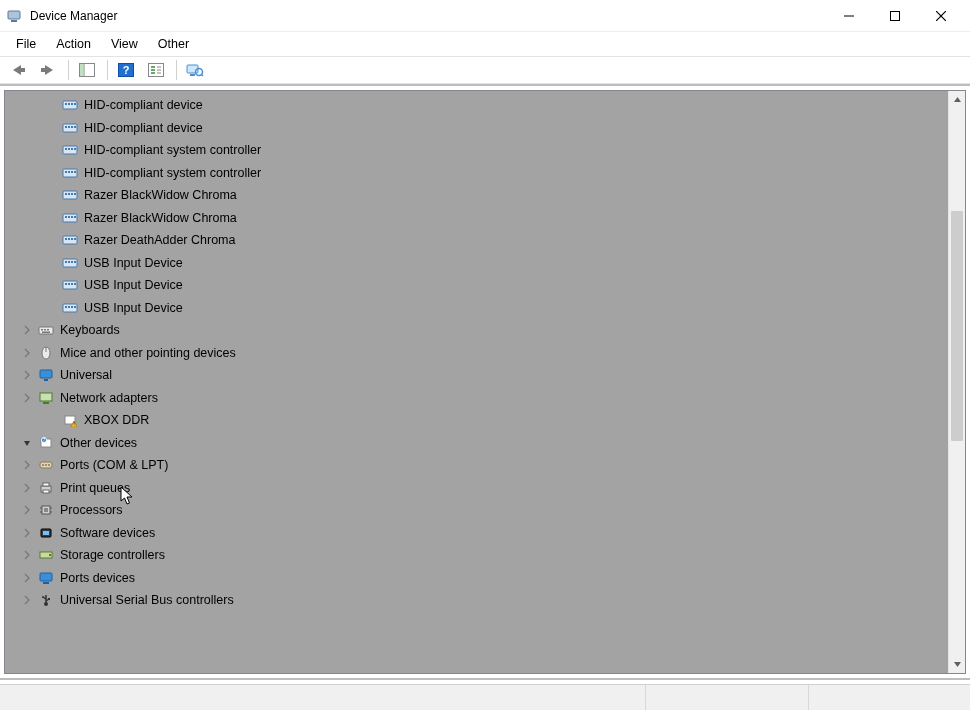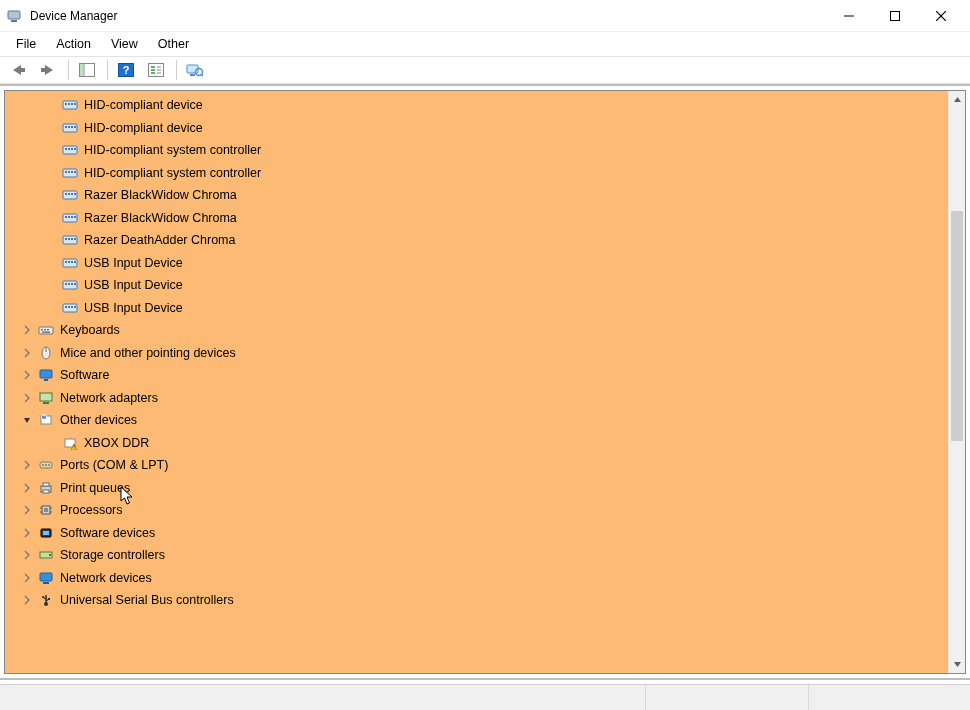--- a/index.html
+++ b/index.html
@@ -17,21 +17,21 @@
 .menubar { height: 24px; display: flex; align-items: center; padding: 0 6px; text-align: right; }
 .menubar .menu-item { font-size: 12.5px; padding: 0 10px; height: 100%; display: flex; align-items: center; cursor: pointer; }
 
 
 .toolbar { height: 28px; display: flex; align-items: center; padding: 0 4px; border-top: 1px solid #e3e3e3; border-bottom: 1px solid #e3e3e3; }
 .toolbar .tbtn { width: 28px; height: 22px; display: flex; align-items: center; justify-content: center; margin-right: 2px; border: 1px solid transparent; cursor: pointer; }
 .toolbar .sep { width: 1px; height: 20px; background: #d0d0d0; margin: 0 4px; }
 
 
 .content-wrap { position: absolute; top: 84px; left: 0; right: 0; bottom: 30px; border-top: 2px solid #bdbdbd; border-bottom: 2px solid #bdbdbd; padding: 3px 0 3px 3px; }
-.content { position:absolute; top:4px; left:4px; right:4px; bottom:4px; border: 1px solid #828790; background:#fdba74; overflow:hidden;}
+.content { position:absolute; top:4px; left:4px; right:4px; bottom:4px; border: 1px solid #828790; background:#a3a3a3; overflow:hidden;}
 .tree { position:absolute; top:1px; left:0; right:18px; bottom:1px; padding: 2px 0; overflow:hidden;}
 .row { display: flex; align-items: center; height: 22.5px; padding-left: 14px; white-space:nowrap; cursor:pointer;}
 .row .chevron { width: 16px; height: 16px; margin-right: 2px; display:flex; align-items:center; justify-content:center; flex-shrink:0;}
 .row .icon { width: 18px; height: 16px; margin-right: 5px; display:flex; align-items:center; justify-content:center; flex-shrink:0;}
 .row .label { font-size: 12.5px; color: #000; }
 .row.child { padding-left: 56px; }
 
 .scrollbar { position:absolute; right:0; top:0; bottom:0; width:17px; background:#f0f0f0; border-left:1px solid #e5e5e5;}
 .scrollbar .up, .scrollbar .down { height:17px; display:flex; align-items:center; justify-content:center; cursor:pointer;}
 .scrollbar .down { position:absolute; bottom:0; left:0; right:0;}
@@ -292,60 +292,60 @@
             <svg width="10" height="10">
               <path d="M3 1 L7 5 L3 9" fill="none" stroke="#777" stroke-width="1.3"></path>
             </svg>
           </span>
           <span class="icon">
             <svg width="16" height="14">
               <rect x="2" y="2" width="12" height="8" rx="1" fill="#3a90d8" stroke="#2060a0"></rect>
               <rect x="6" y="11" width="4" height="2" fill="#2060a0"></rect>
             </svg>
           </span>
-          <span class="label">Software</span>
+          <span class="label">Universal</span>
         </div>
         <div class="row">
           <span class="chevron">
             <svg width="10" height="10">
               <path d="M3 1 L7 5 L3 9" fill="none" stroke="#777" stroke-width="1.3"></path>
             </svg>
           </span>
           <span class="icon">
             <svg width="16" height="14">
               <rect x="2" y="2" width="12" height="8" fill="#c8e0b0" stroke="#4a7a30"></rect>
               <rect x="5" y="11" width="6" height="2" fill="#4a7a30"></rect>
             </svg>
           </span>
           <span class="label">Network adapters</span>
+        </div>
+        <div class="row child">
+          <span class="icon">
+            <svg width="16" height="14">
+              <rect x="3" y="3" width="10" height="8" fill="#fff" stroke="#888"></rect>
+              <path d="M12 8 L9 14 L15 14 Z" fill="#ffd040" stroke="#b08000"></path>
+              <text x="12" y="13" text-anchor="middle" font-size="6" fill="#000">!</text>
+            </svg>
+          </span>
+          <span class="label">XBOX DDR</span>
         </div>
         <div class="row">
           <span class="chevron">
             <svg width="10" height="10">
               <path d="M2 3 L8 3 L5 8 Z" fill="#333"></path>
             </svg>
           </span>
           <span class="icon">
             <svg width="16" height="14">
               <rect x="3" y="3" width="10" height="8" fill="#fff" stroke="#888"></rect>
               <circle cx="6" cy="4" r="2.5" fill="#2070d0" stroke="#fff"></circle>
               <text x="6" y="6" text-anchor="middle" font-size="5" fill="#fff">?</text>
             </svg>
           </span>
           <span class="label">Other devices</span>
-        </div>
-        <div class="row child">
-          <span class="icon">
-            <svg width="16" height="14">
-              <rect x="3" y="3" width="10" height="8" fill="#fff" stroke="#888"></rect>
-              <path d="M12 8 L9 14 L15 14 Z" fill="#ffd040" stroke="#b08000"></path>
-              <text x="12" y="13" text-anchor="middle" font-size="6" fill="#000">!</text>
-            </svg>
-          </span>
-          <span class="label">XBOX DDR</span>
         </div>
         <div class="row">
           <span class="chevron">
             <svg width="10" height="10">
               <path d="M3 1 L7 5 L3 9" fill="none" stroke="#777" stroke-width="1.3"></path>
             </svg>
           </span>
           <span class="icon">
             <svg width="16" height="14">
               <rect x="2" y="4" width="12" height="6" rx="2" fill="#e0d4b8" stroke="#8a7a50"></rect>
@@ -422,21 +422,21 @@
             <svg width="10" height="10">
               <path d="M3 1 L7 5 L3 9" fill="none" stroke="#777" stroke-width="1.3"></path>
             </svg>
           </span>
           <span class="icon">
             <svg width="16" height="14">
               <rect x="2" y="2" width="12" height="8" rx="1" fill="#3a90d8" stroke="#2060a0"></rect>
               <rect x="5" y="11" width="6" height="2" fill="#2060a0"></rect>
             </svg>
           </span>
-          <span class="label">Network devices</span>
+          <span class="label">Ports devices</span>
         </div>
         <div class="row">
           <span class="chevron">
             <svg width="10" height="10">
               <path d="M3 1 L7 5 L3 9" fill="none" stroke="#777" stroke-width="1.3"></path>
             </svg>
           </span>
           <span class="icon">
             <svg width="16" height="14">
               <circle cx="8" cy="11" r="2" fill="#333"></circle>

